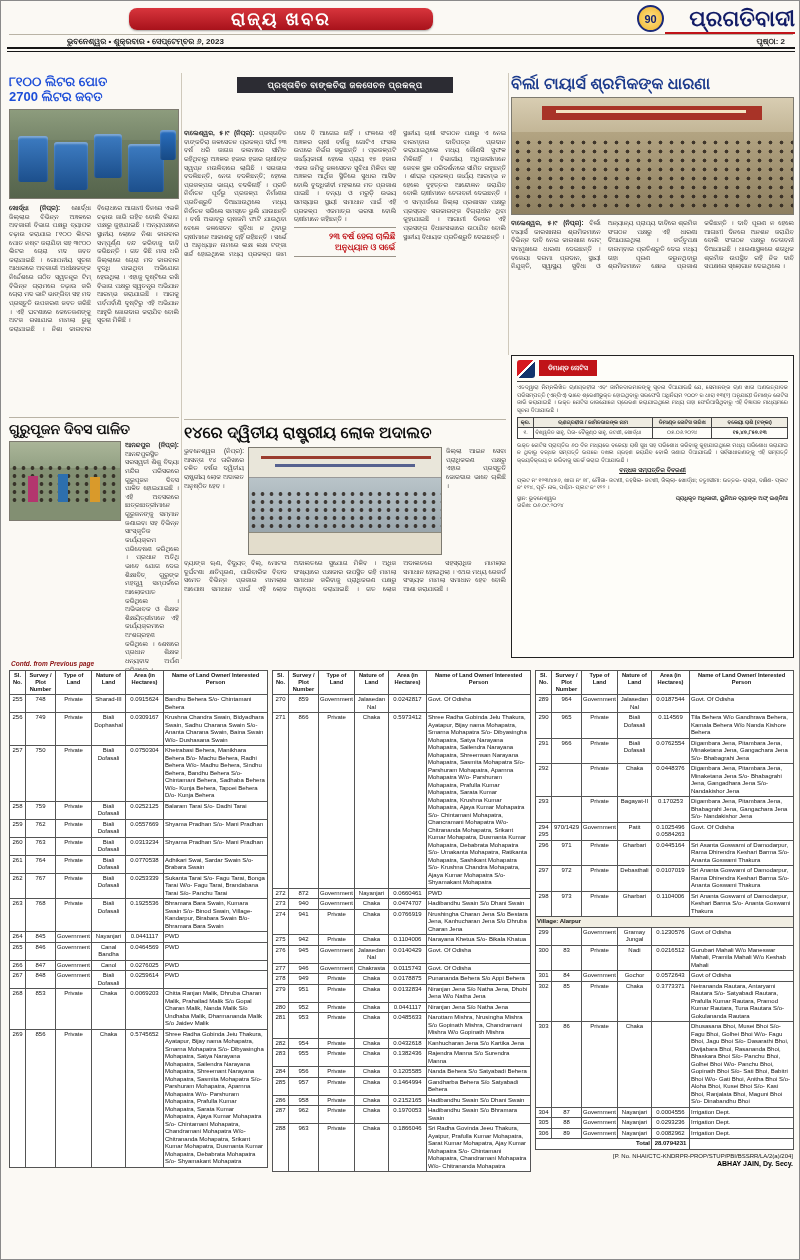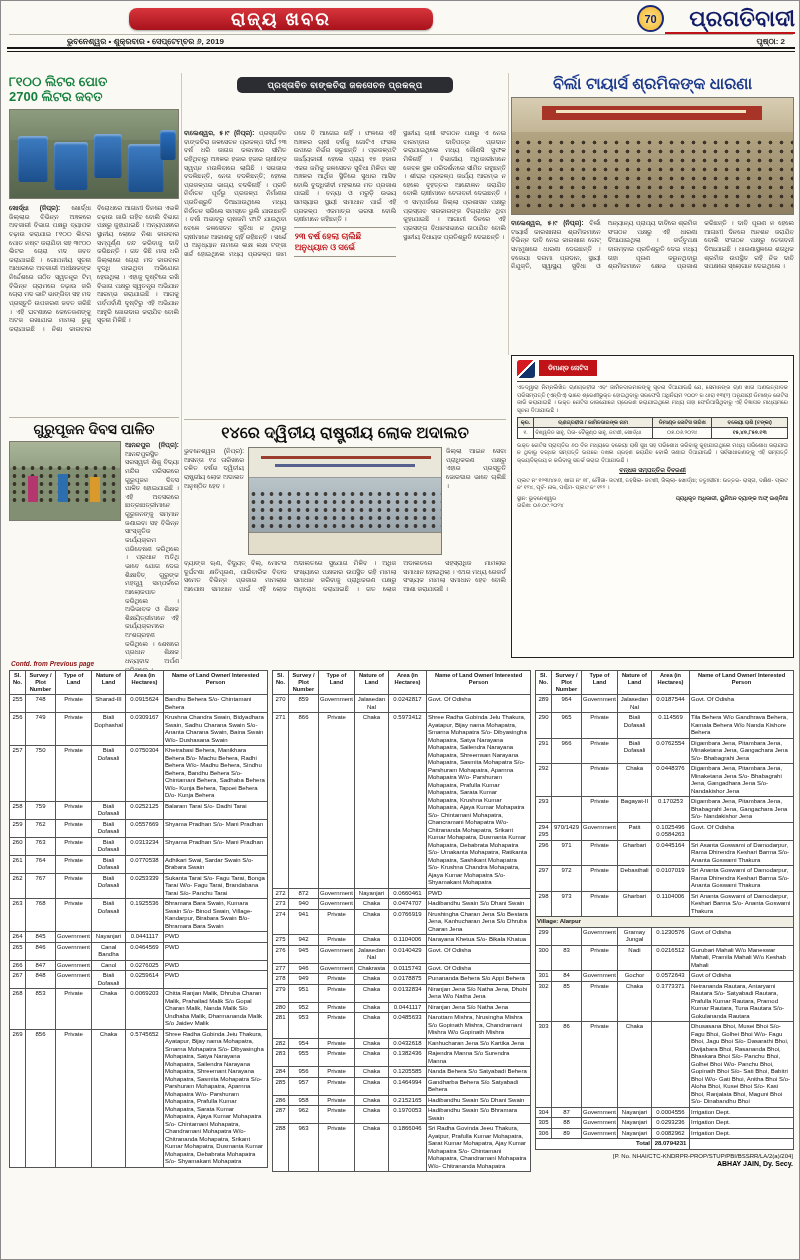--- a/index.html
+++ b/index.html
@@ -1,45 +1,45 @@
 <!DOCTYPE html>
 <html><head>
 <meta charset="utf-8">
 <style>
 *{margin:0;padding:0;box-sizing:border-box}
 html,body{background:#9a9a9a}
 #page{position:relative;width:800px;height:1260px;margin:0 auto;background:#fbf9f4;color:#1a1a1a;
   font-family:"Liberation Sans","DejaVu Sans",sans-serif;overflow:hidden;border:1px solid #8a8a8a}
 .abs{position:absolute}
-.center{text-align:center}
+.center{}
 .vrule{position:absolute;width:1px;background:#cfc9bb}
 .hrule{position:absolute;height:1px;background:#b9b3a5}
 .body-text{font-size:6.4px;line-height:1.35;text-align:justify;color:#222;overflow:hidden}
 .cols2{column-count:2;column-gap:6px}
 .cols3{column-count:3;column-gap:7px}
 .dlb{font-weight:700}
 
 .banner{position:absolute;left:128px;top:7px;width:304px;height:22px;background:linear-gradient(#d8353c,#a8121b);
   border-radius:8px;color:#fff;font-weight:700;font-size:18px;letter-spacing:2px;display:flex;align-items:center;justify-content:center;box-shadow:0 1px 2px rgba(0,0,0,.35)}
 .logo50{position:absolute;left:636px;top:4px;width:27px;height:27px;border-radius:50%;border:2px solid #1a2a7a;
   background:radial-gradient(#ffe28a,#f0b429);color:#14206e;font-weight:700;font-size:11px;display:flex;align-items:center;justify-content:center}
 .paper{position:absolute;left:664px;top:4px;width:130px;height:28px;font-size:22px;font-weight:700;color:#121c66;text-align:right;line-height:28px}
 .paper-underline{position:absolute;left:664px;top:31px;width:130px;height:2px;background:#c01318}
 .dateline{position:absolute;left:66px;top:36px;font-size:8px;color:#222;font-weight:700}
 .pageno{position:absolute;right:14px;top:36px;font-size:8px;color:#222;font-weight:700}
 .double-rule{position:absolute;left:6px;top:46px;width:788px;height:5px;border-top:2px solid #161616;border-bottom:1px solid #161616}
 
-.hl-sm{font-size:13px;font-weight:700;color:#15803d;line-height:1.15}
+.hl-sm{font-size:13px;font-weight:700;color:#1d4ed8;line-height:1.15}
 .hl-md{font-size:14px;font-weight:700;color:#0e0e0e}
 .hl-lg{font-size:23px;font-weight:700;color:#0b0b0b;letter-spacing:.5px}
 .hl-blue{font-size:16px;font-weight:700;color:#1b3a8c}
 .kicker{position:absolute;left:236px;top:76px;width:216px;height:16px;background:#2c2c33;color:#fff;font-size:8.5px;
-  font-weight:700;border-radius:5px;display:flex;align-items:center;justify-content:center;letter-spacing:.5px}
+  font-weight:700;border-radius:0;display:flex;align-items:center;justify-content:center;letter-spacing:.5px}
 .pullquote{border:1px solid #9a9489;border-left:none;border-right:none;color:#c01318;font-weight:700;font-size:8.5px;
-  text-align:left;padding:3px 1px;margin:3px 0;line-height:1.3;break-inside:avoid}
+  text-align:right;padding:3px 1px;margin:3px 0;line-height:1.3;break-inside:avoid}
 
 .photo{position:absolute;overflow:hidden;border:1px solid #7d7a70;background:#a7a396}
 .dots{position:absolute;left:0;right:0;background-image:radial-gradient(circle,rgba(38,30,24,.82) 1.6px,transparent 2.2px);background-size:9px 8px}
 .barrel{position:absolute;border-radius:3px;background:linear-gradient(180deg,#3d7cc2,#1c4f8c);box-shadow:inset 0 2px 2px rgba(255,255,255,.35)}
 .strip{position:absolute;left:0;right:0}
 
 .ub-box{position:absolute;left:510px;top:354px;width:283px;height:303px;border:1.5px solid #222;background:#fefdf9;padding:4px 5px;font-size:5.6px;line-height:1.35;color:#1d1d1d}
 .ub-head{display:flex;align-items:flex-start;gap:4px;border-bottom:1px solid #444;padding-bottom:3px}
 .ub-logo{width:18px;height:18px;flex:0 0 18px;background:linear-gradient(135deg,#d71920 0 46%,#fff 46% 54%,#13336b 54% 100%);border-radius:3px}
 .ub-name{flex:1}
@@ -72,26 +72,26 @@
 </style>
 </head>
 <body>
 
 <div id="page">
 
   <div class="banner">
     <span>ରାଜ୍ୟ ଖବର</span>
   </div>
   <div class="logo50">
-    <span>70</span>
+    <span>90</span>
   </div>
   <div class="paper">ପ୍ରଗତିବାଦୀ</div>
   <div class="paper-underline"></div>
   <div class="hrule" style="left:8px;top:33px;width:784px"></div>
-  <div class="dateline">ଭୁବନେଶ୍ୱର • ଶୁକ୍ରବାର • ସେପ୍ଟେମ୍ବର ୬, 2019</div>
+  <div class="dateline">ଭୁବନେଶ୍ୱର • ଶୁକ୍ରବାର • ସେପ୍ଟେମ୍ବର ୬, 2023</div>
   <div class="pageno">ପୃଷ୍ଠା: 2</div>
   <div class="double-rule"></div>
 
   <div class="vrule" style="left:180px;top:72px;height:586px"></div>
   <div class="vrule" style="left:507px;top:72px;height:282px"></div>
 
   <div class="abs hl-sm" style="left:8px;top:74px;width:170px">
     <div>୮୧୦୦ ଲିଟର ପୋତ</div>
     <div>2700 ଲିଟର ଜବତ</div>
   </div>

